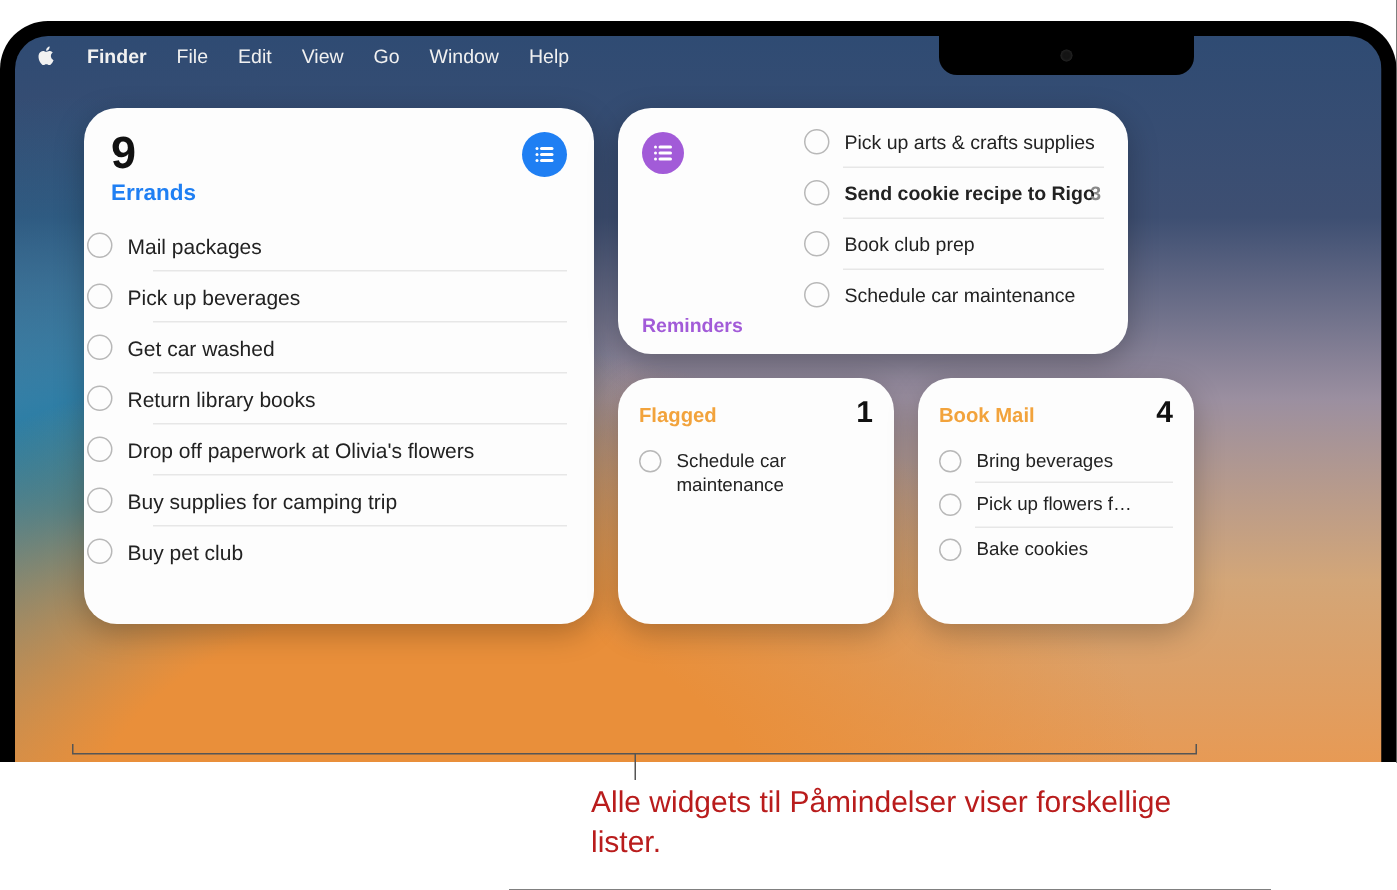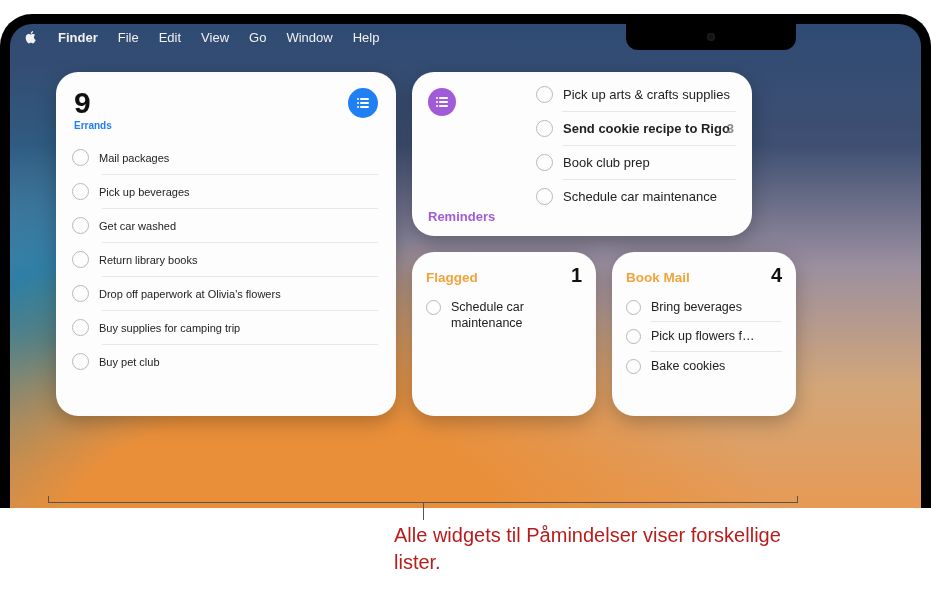--- a/index.html
+++ b/index.html
@@ -64,29 +64,29 @@
   border-radius: 22px;
   box-shadow: 0 6px 20px rgba(0,0,0,0.25);
 }
 .w-large { width: 340px; padding: 16px 0 10px 0; }
 .w-med   { width: 340px; height: 164px; display:flex; }
 .w-small { width: 184px; height: 164px; padding: 12px 14px 8px 14px; }
 .row-small { display:flex; gap:16px; }
 
 .lg-head { display:flex; align-items:flex-start; justify-content:space-between; padding: 0 18px; }
 .lg-count { font-size: 30px; font-weight: 700; color:#111; line-height:1; }
-.lg-title { font-size: 10px; font-weight:600; margin-top:2px; }
+.lg-title { font-size: 15px; font-weight:600; margin-top:2px; }
 .lg-title.blue { color:#1f7ff3; }
 .circle-btn { width:30px; height:30px; border-radius:50%; display:flex; align-items:center; justify-content:center; flex:0 0 auto; }
 .circle-btn.blue { background:#1f7ff3; }
 .circle-btn.purple { background:#a25bd8; }
 .circle-btn svg { width:16px; height:16px; stroke:#fff; fill:none; stroke-width:2; stroke-linecap:round; }
 
 .items { margin-top:10px; }
-.item { display:flex; align-items:center; gap:10px; padding: 8px 16px; font-size:11px; color:#222; }
+.item { display:flex; align-items:center; gap:10px; padding: 8px 2px; font-size:14px; color:#222; }
 .item.bold { font-weight:700; }
 .radio { width:17px; height:17px; border-radius:50%; border:1.6px solid #b8b8b8; flex:0 0 auto; }
 .divider { height:1px; background:#e7e7e7; margin: 0 18px 0 46px; }
 
 
 .med-left { flex:0 0 118px; display:flex; flex-direction:column; padding: 16px 0 12px 16px; }
 .med-left .circle-btn { width:28px; height:28px; }
 .med-spacer { flex:1; }
 .med-count { font-size:28px; font-weight:700; line-height:1; }
 .med-title { font-size:13px; font-weight:600; color:#a25bd8; margin-top:2px; }

